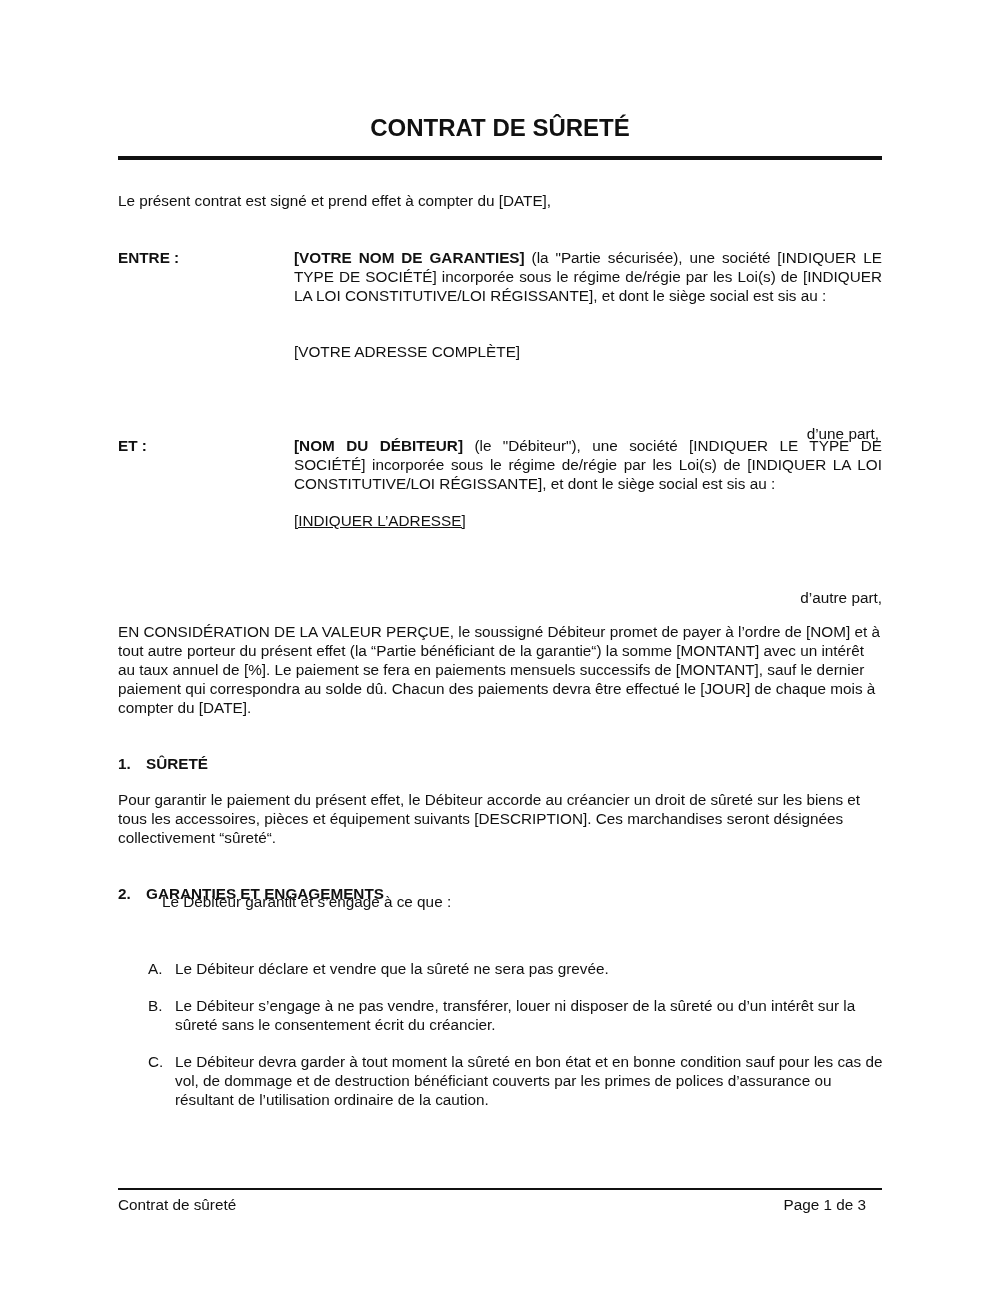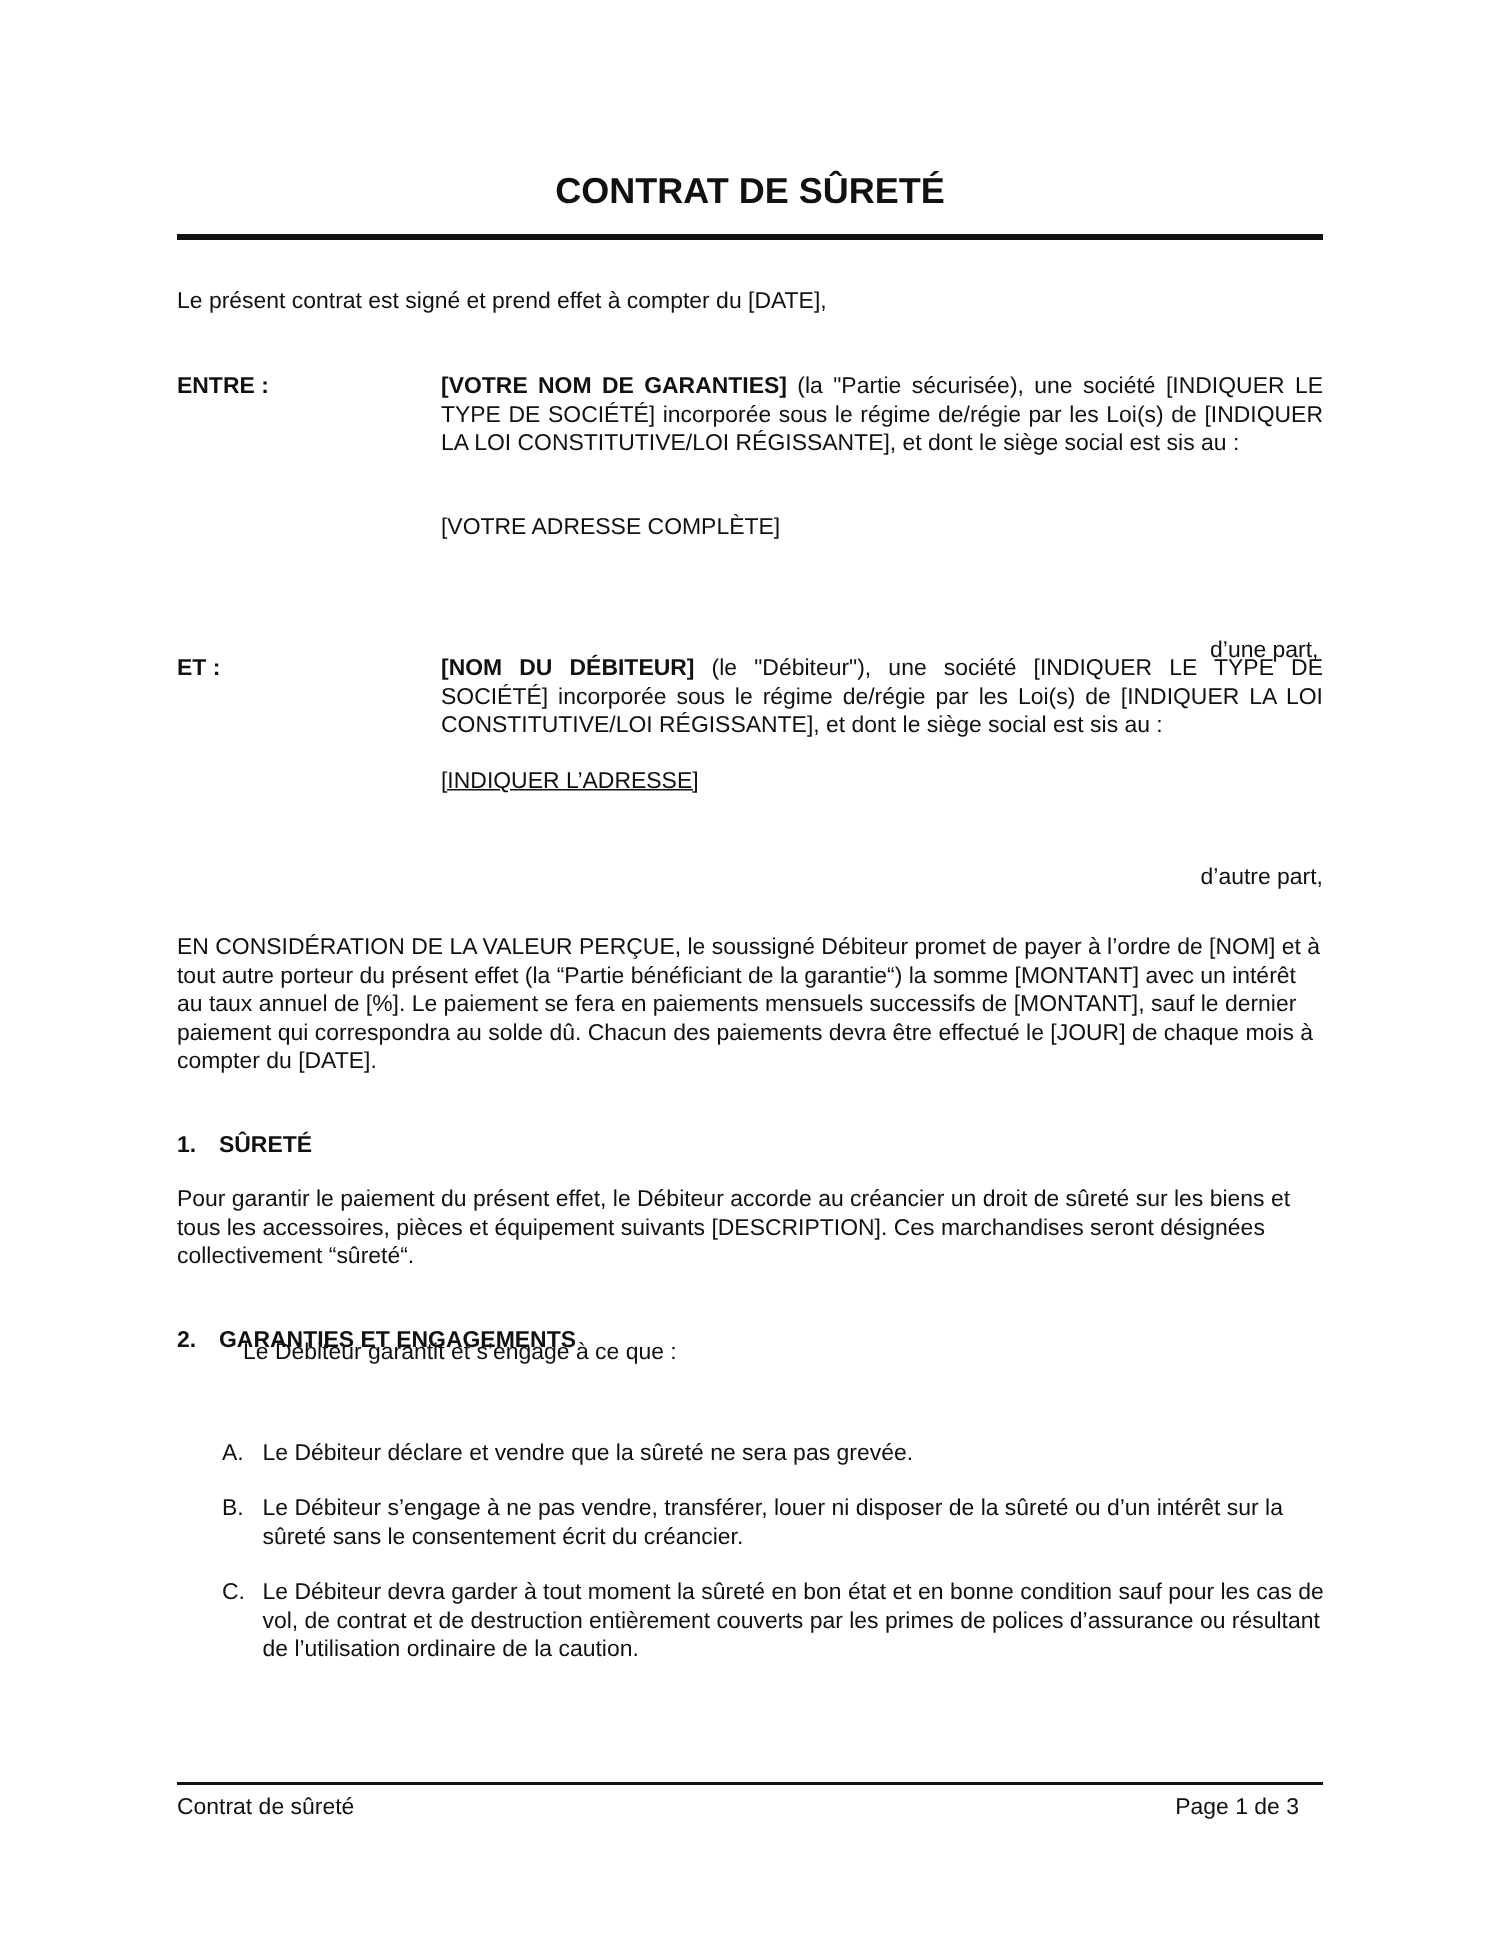--- a/index.html
+++ b/index.html
@@ -46,21 +46,21 @@
     <span class="b">[VOTRE NOM DE GARANTIES]</span><span> (la "Partie sécurisée), une société [INDIQUER LE TYPE DE SOCIÉTÉ] incorporée sous le régime de/régie par les Loi(s) de [INDIQUER LA LOI CONSTITUTIVE/LOI RÉGISSANTE], et dont le siège social est sis au :</span>
   </div>
   <div class="party-block" style="top:342px;">[VOTRE ADRESSE COMPLÈTE]</div>
   <div class="right" style="top:380px;">d’une part,</div>
 
   <div class="party-label" style="top:436px;">ET :</div>
   <div class="party-block" style="top:436px;">
     <span class="b">[NOM DU DÉBITEUR]</span><span> (le "Débiteur"), une société [INDIQUER LE TYPE DE SOCIÉTÉ] incorporée sous le régime de/régie par les Loi(s) de [INDIQUER LA LOI CONSTITUTIVE/LOI RÉGISSANTE], et dont le siège social est sis au :</span>
   </div>
   <div class="party-block" style="top:511px;text-decoration:underline;">[INDIQUER L’ADRESSE]</div>
-  <div class="right" style="top:531px; right:0;">d’autre part,</div>
+  <div class="right" style="top:544px; right:0;">d’autre part,</div>
 
   <div class="p consider">EN CONSIDÉRATION DE LA VALEUR PERÇUE, le soussigné Débiteur promet de payer à l’ordre de [NOM] et à tout autre porteur du présent effet (la “Partie bénéficiant de la garantie“) la somme [MONTANT] avec un intérêt au taux annuel de [%]. Le paiement se fera en paiements mensuels successifs de [MONTANT], sauf le dernier paiement qui correspondra au solde dû. Chacun des paiements devra être effectué le [JOUR] de chaque mois à compter du [DATE].</div>
 
   <div class="heading" style="top:754px;">
     <span class="num">1.</span><span>SÛRETÉ</span>
   </div>
   <div class="sec-p" style="top:790px;">Pour garantir le paiement du présent effet, le Débiteur accorde au créancier un droit de sûreté sur les biens et tous les accessoires, pièces et équipement suivants [DESCRIPTION]. Ces marchandises seront désignées collectivement “sûreté“.</div>
 
   <div class="heading" style="top:884px;">
     <span class="num">2.</span><span>GARANTIES ET ENGAGEMENTS</span>
@@ -70,20 +70,20 @@
   <div class="item" style="top:959px;">
     <span class="letter">A.</span>
     <span class="txt">Le Débiteur déclare et vendre que la sûreté ne sera pas grevée.</span>
   </div>
   <div class="item" style="top:996px;">
     <span class="letter">B.</span>
     <span class="txt">Le Débiteur s’engage à ne pas vendre, transférer, louer ni disposer de la sûreté ou d’un intérêt sur la sûreté sans le consentement écrit du créancier.</span>
   </div>
   <div class="item" style="top:1052px;">
     <span class="letter">C.</span>
-    <span class="txt">Le Débiteur devra garder à tout moment la sûreté en bon état et en bonne condition sauf pour les cas de vol, de contrat et de destruction entièrement couverts par les primes de polices d’assurance ou résultant de l’utilisation ordinaire de la caution.</span>
+    <span class="txt">Le Débiteur devra garder à tout moment la sûreté en bon état et en bonne condition sauf pour les cas de vol, de dommage et de destruction bénéficiant couverts par les primes de polices d’assurance ou résultant de l’utilisation ordinaire de la caution.</span>
   </div>
 
   <div class="footer-rule"></div>
   <div class="footer-left">Contrat de sûreté</div>
   <div class="footer-right">Page 1 de 3</div>
 
 </div>
 
 </body></html>

